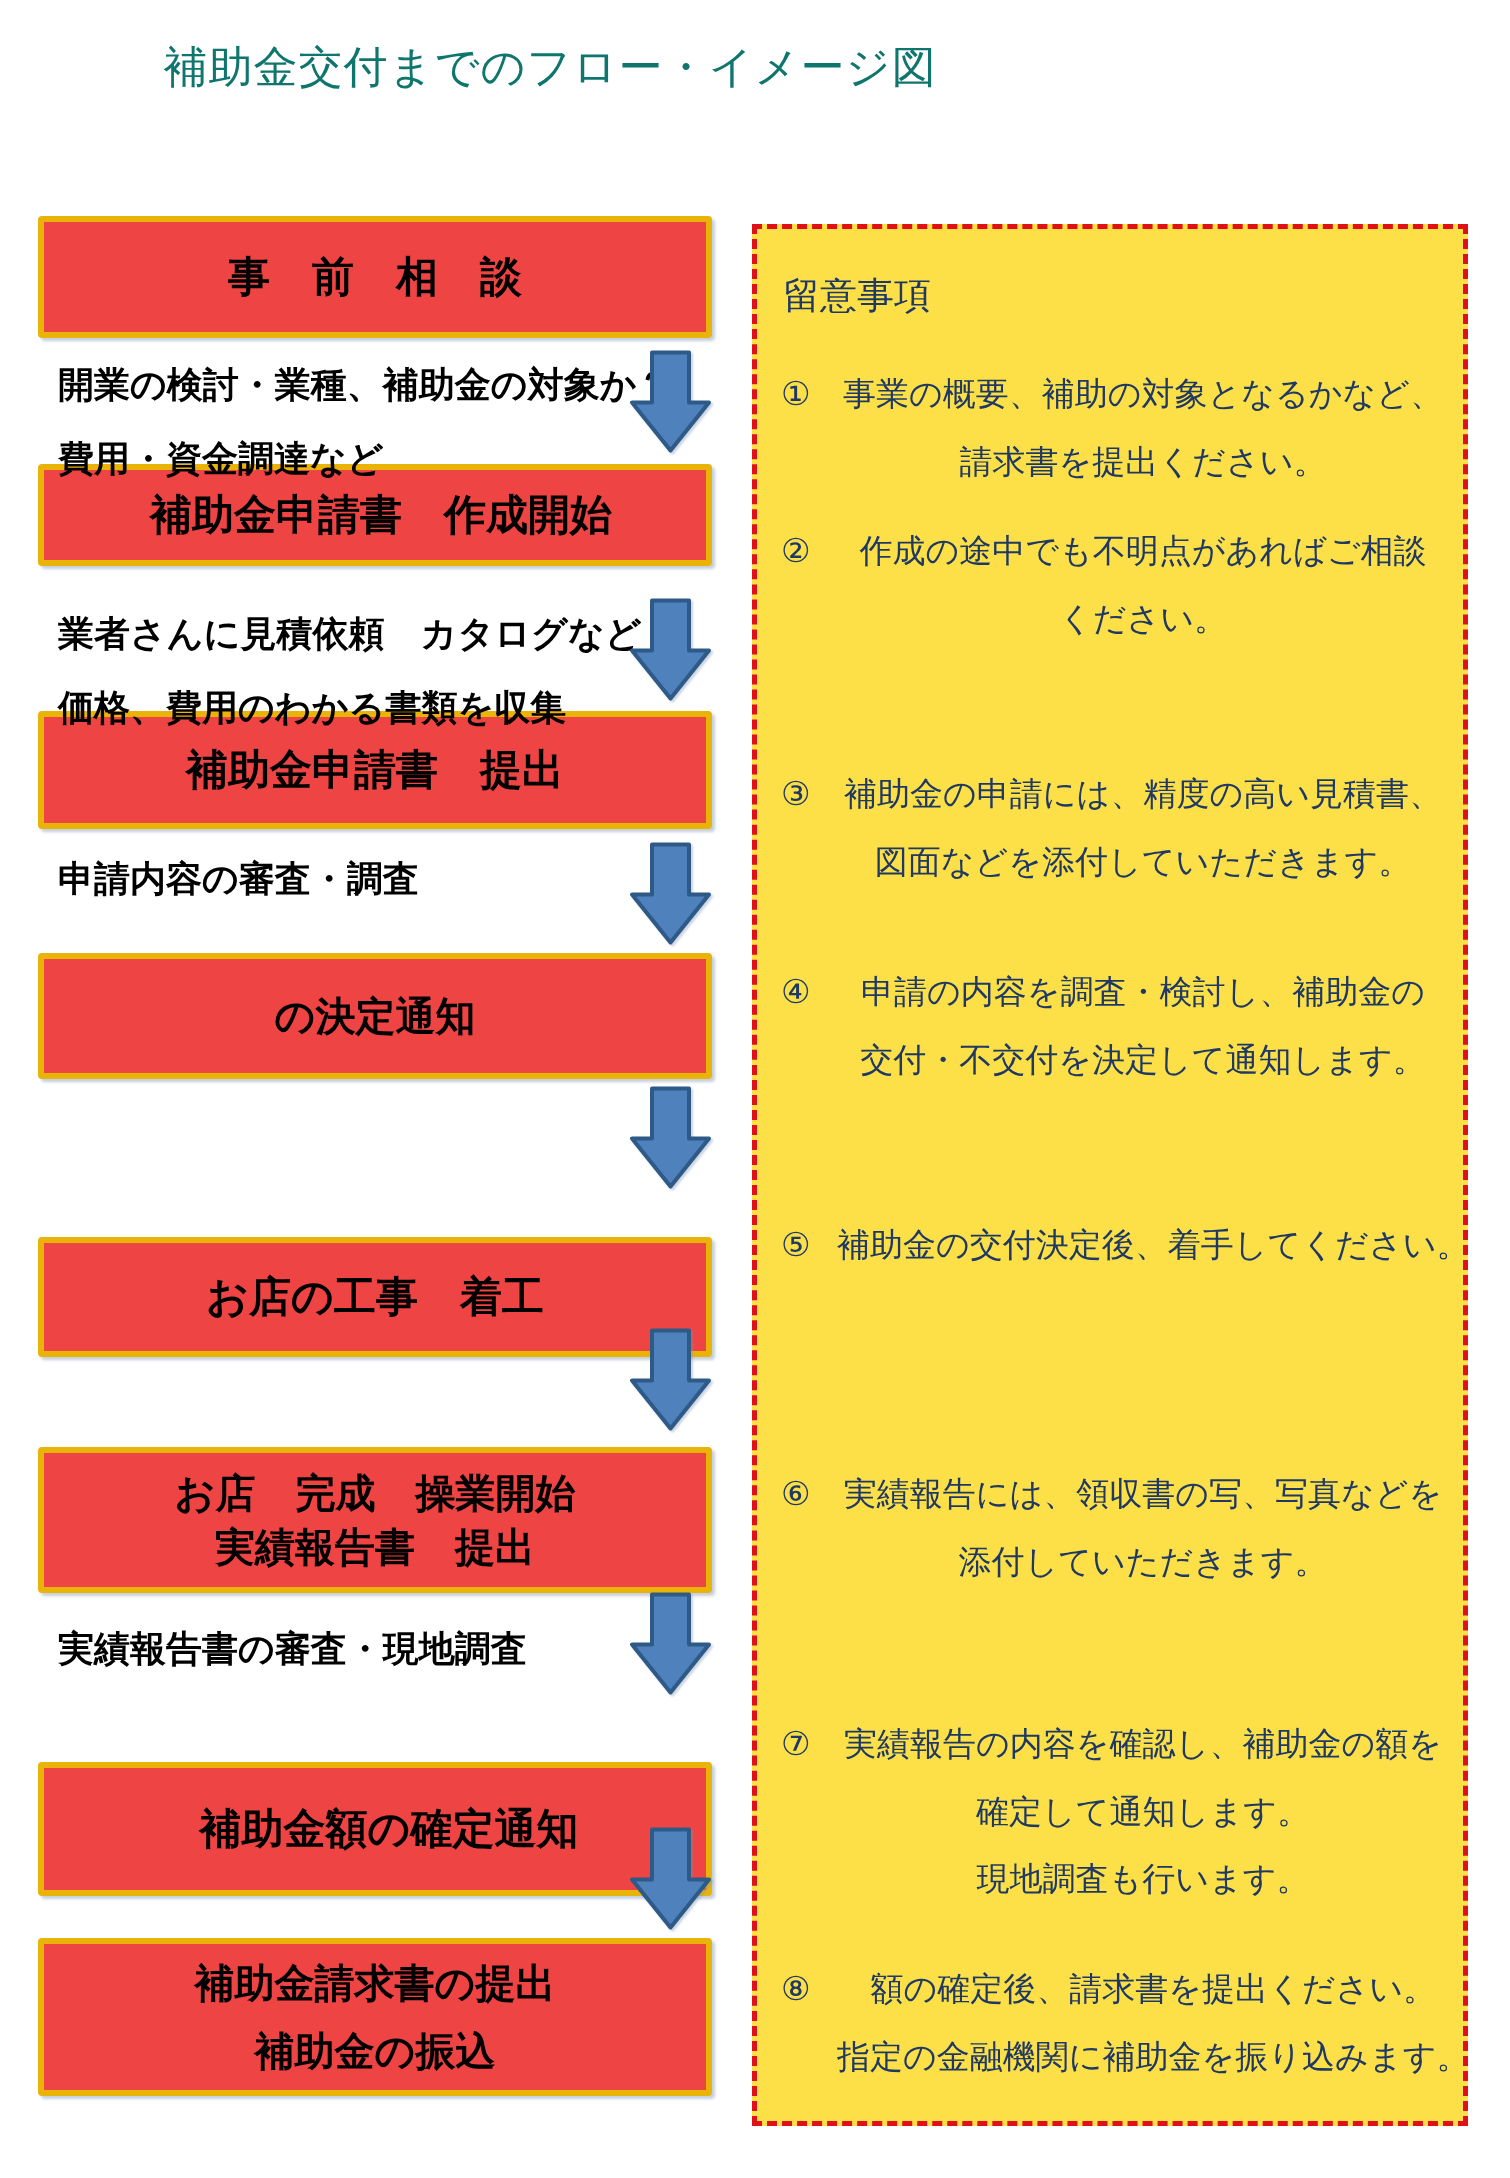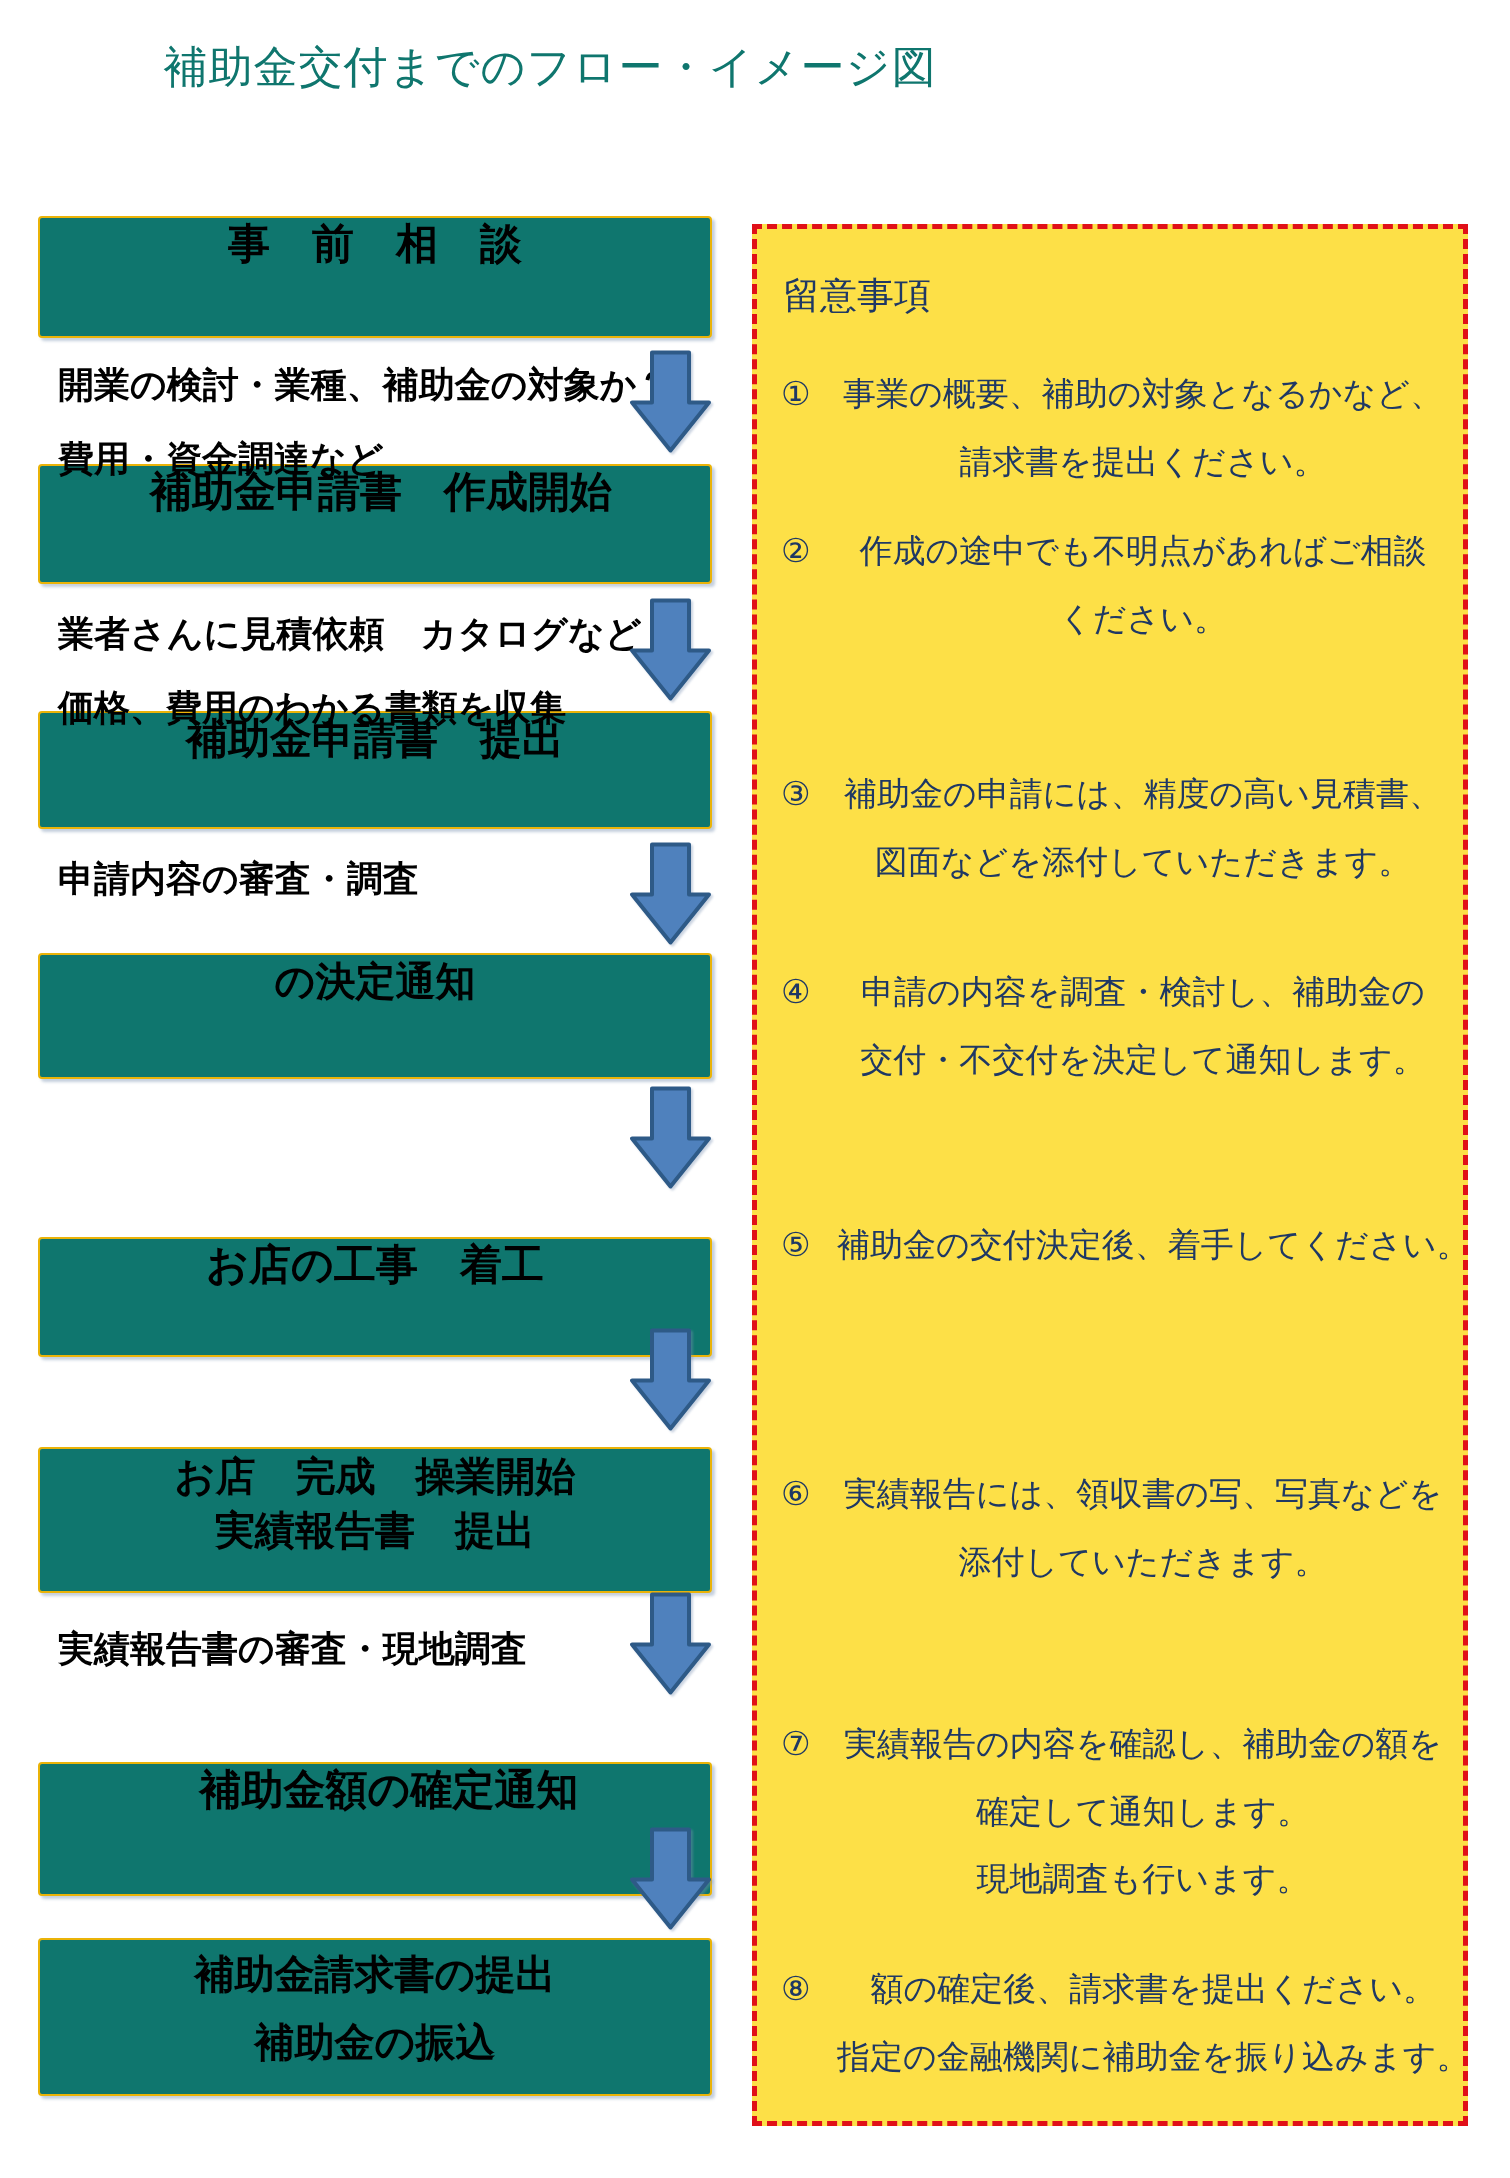--- a/index.html
+++ b/index.html
@@ -13,29 +13,29 @@
 
   .title {
     position:absolute; top:38px; left:0; width:1100px;
     text-align:center; font-size:44px; font-weight:500;
     color:#0f766e; letter-spacing:1px; white-space:nowrap;
   }
 
   
   .box {
     position:absolute; left:38px; width:674px;
-    background:#0f766e;
-    border:2px solid #eab308; border-radius:4px;
+    background:#ef4444;
+    border:6px solid #eab308; border-radius:4px;
     box-shadow:3px 3px 3px rgba(125,148,180,0.45);
-    display:flex; flex-direction:column; justify-content:flex-start; align-items:center;
+    display:flex; flex-direction:column; justify-content:center; align-items:center;
     font-size:42px; font-weight:bold; color:#000000;
     text-align:center; line-height:1.25; white-space:nowrap;
   }
   .b1 { top:216px;  height:122px; }
-  .b2 { top:464px;  height:120px;padding-left:12px; }
+  .b2 { top:464px;  height:102px;padding-left:12px; }
   .b3 { top:711px;  height:118px; }
   .b4 { top:953px;  height:126px; font-size:40px; line-height:1.3; }
   .b5 { top:1193px; height:120px;margin-top:44px; }
   .b6 { top:1447px; height:146px; font-size:40px; line-height:1.35; }
   .b7 { top:1762px; height:134px;padding-left:28px; }
   .b8 { top:1938px; height:158px; font-size:40px; line-height:1.7; }
 
   .annot {
     position:absolute; left:58px; width:580px;
     font-size:36px; font-weight:bold; color:#000000;

